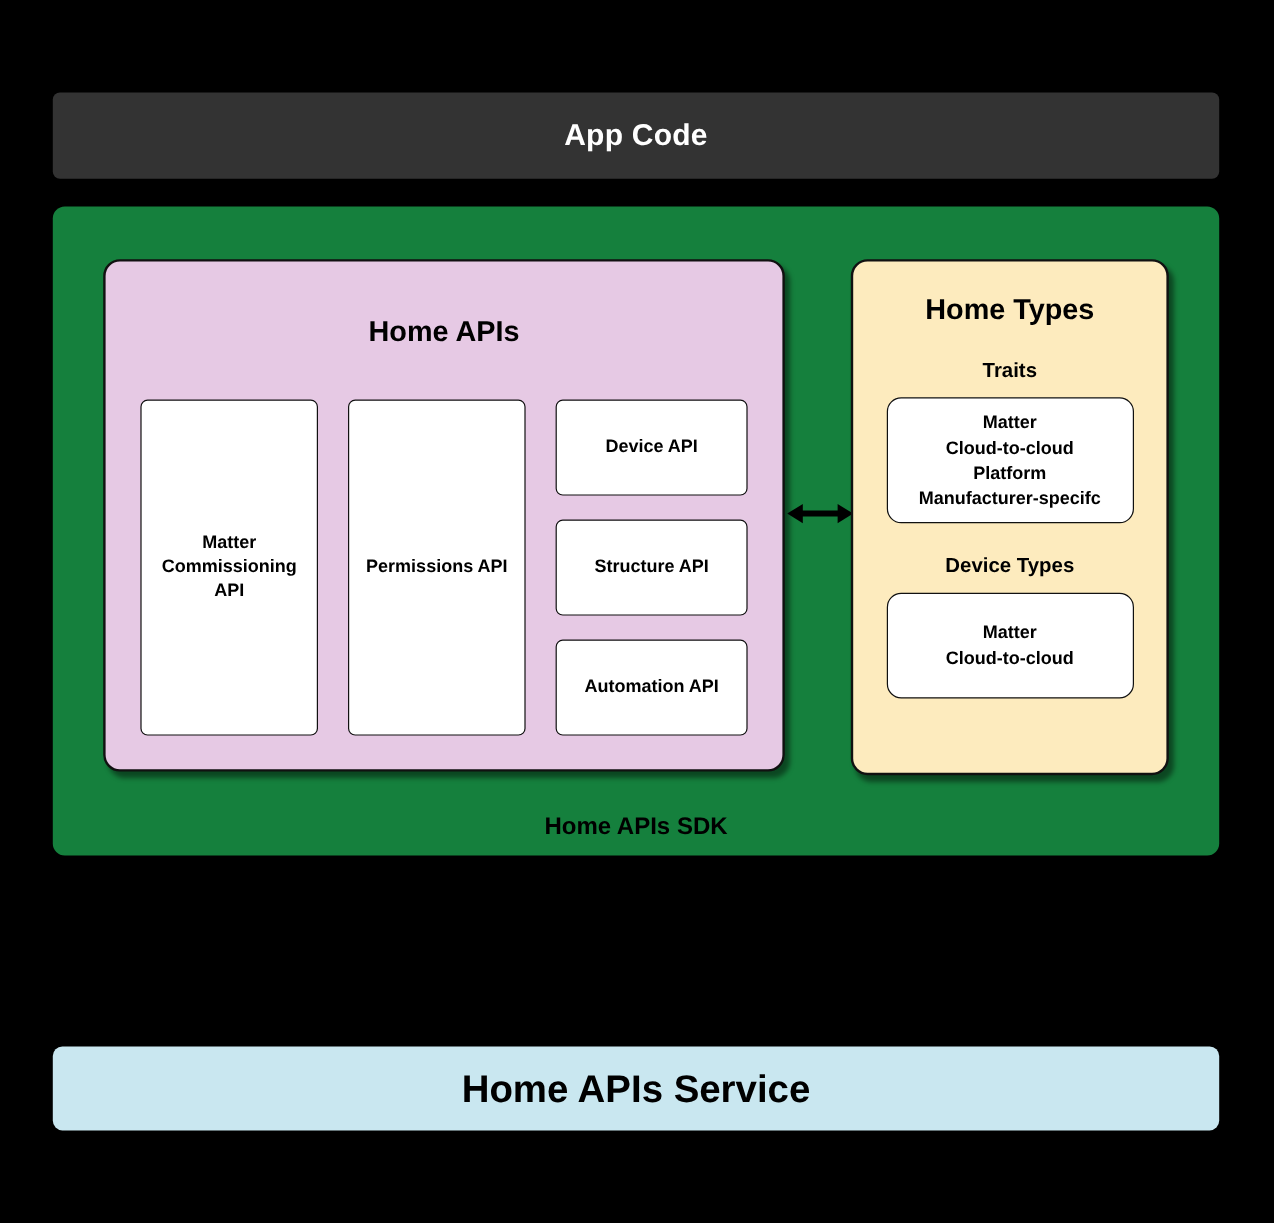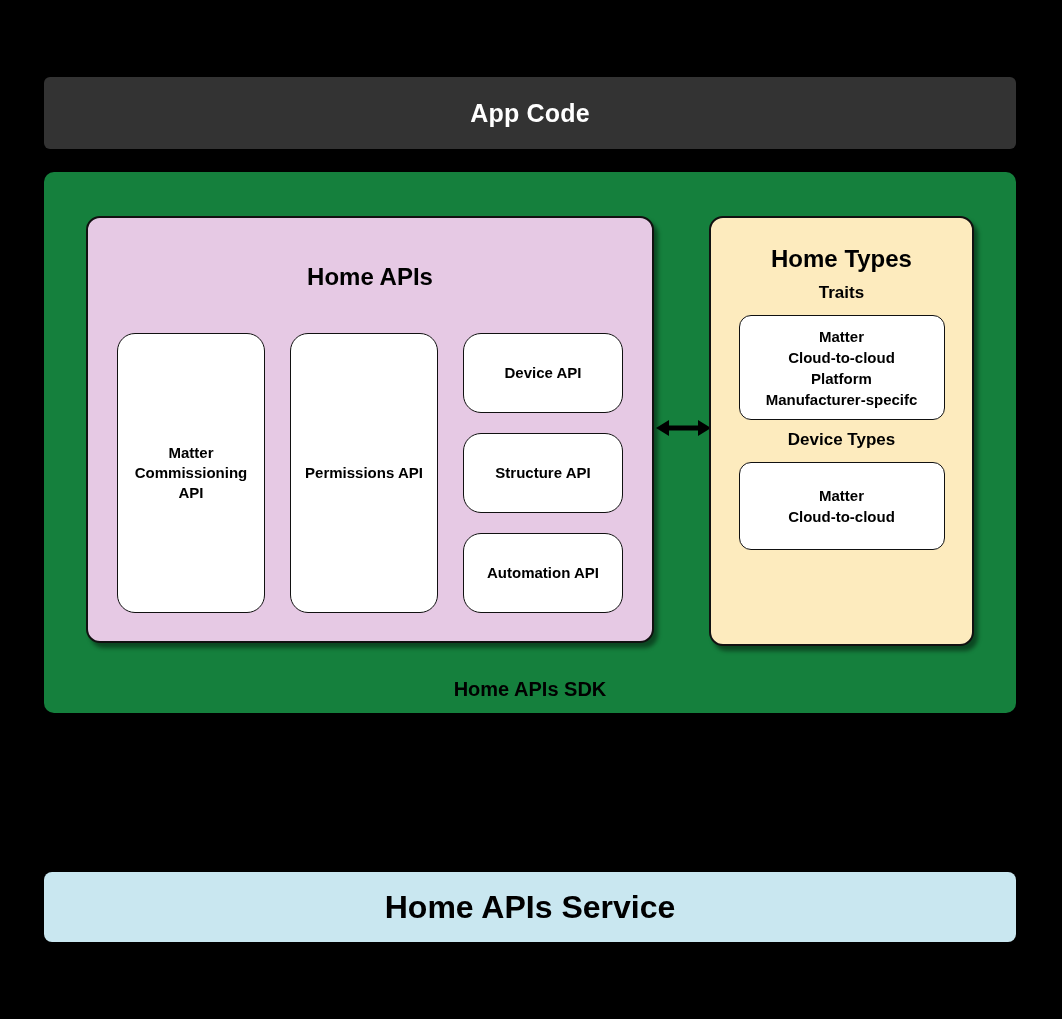--- a/index.html
+++ b/index.html
@@ -90,21 +90,21 @@
     left: 29px;
     top: 115px;
     right: 29px;
     bottom: 28px;
     display: flex;
     gap: 25px;
   }
   .api-card {
     background: #ffffff;
     border: 1.6px solid #111111;
-    border-radius: 18px;
+    border-radius: 6px;
     display: flex;
     align-items: center;
     justify-content: center;
     text-align: center;
     font-size: 15px;
     font-weight: bold;
     color: #000000;
     line-height: 1.35;
     padding: 22px 8px;
   }
@@ -143,21 +143,21 @@
   }
   .types-title {
     font-size: 24px;
     font-weight: bold;
     color: #000000;
   }
   .group-heading {
     font-size: 17px;
     font-weight: bold;
     color: #000000;
-    margin-top: 10px;
+    margin-top: 26px;
   }
   .types-card {
     margin-top: 12px;
     width: 206px;
     background: #ffffff;
     border: 1.6px solid #111111;
     border-radius: 12px;
     display: flex;
     align-items: center;
     justify-content: center;

